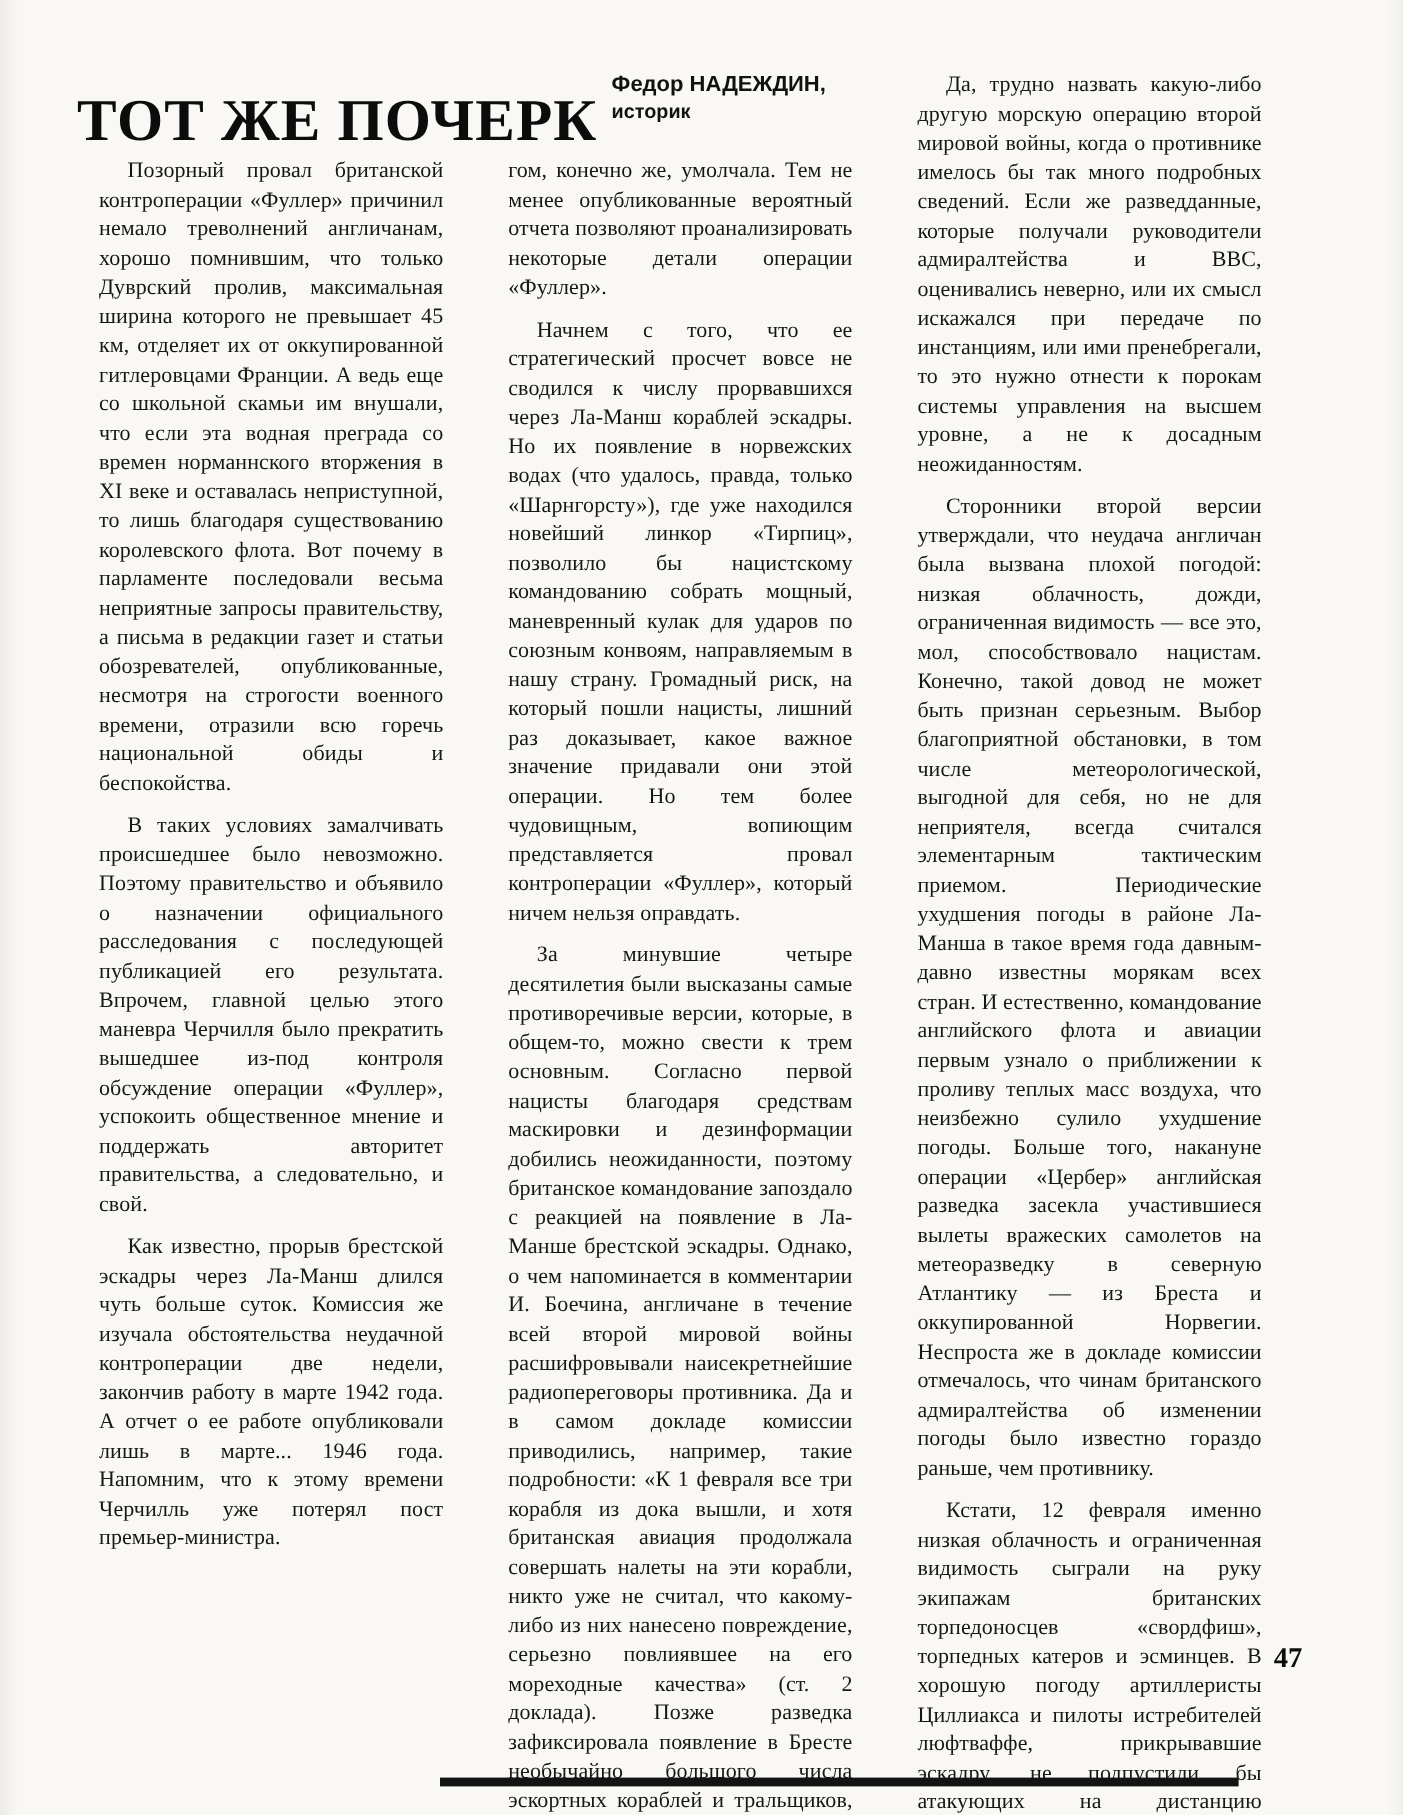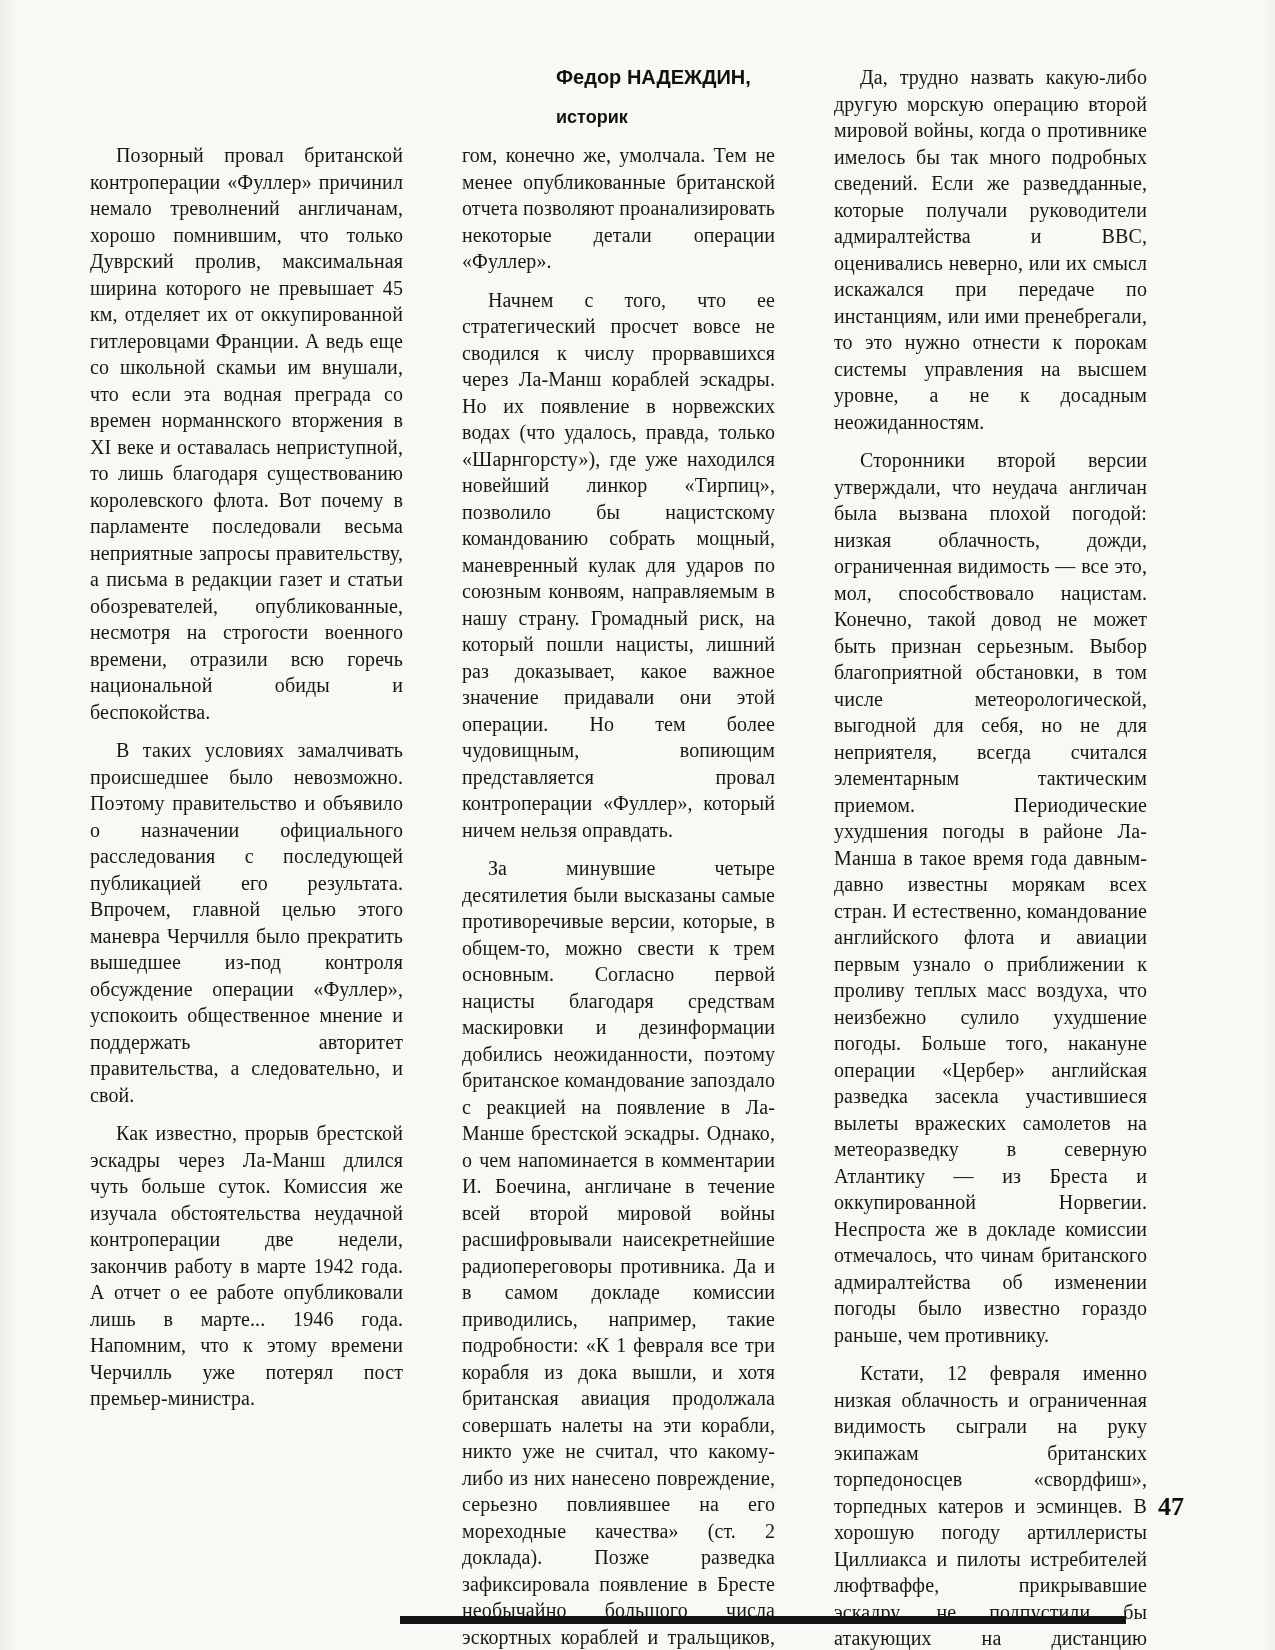--- a/index.html
+++ b/index.html
@@ -40,21 +40,21 @@
   .byline {
     position: absolute;
     left: 556px;
     top: 66px;
     font-family: "Liberation Sans", sans-serif;
     font-weight: bold;
     color: #111;
     line-height: 1.15;
   }
   .byline .name { font-size: 20px; display: block; }
-  .byline .role { font-size: 18px; display: block; margin-top: 18px; }
+  .byline .role { font-size: 18px; display: block; margin-top: 2px; }
 
   .col {
     position: absolute;
     width: 337px;
     font-size: 20px;
     line-height: 26.5px;
     text-align: justify;
     letter-spacing: 0.1px;
   }
   .col-1 { left: 78px;  top: 130px; }
@@ -81,35 +81,36 @@
     width: 726px;
     height: 8px;
     background: #141414;
   }
 </style>
 </head>
 <body>
 
 <div class="page">
 
+  <h1 class="title">ТОТ ЖЕ ПОЧЕРК</h1>
 
   <div class="byline">
     <span class="name">Федор НАДЕЖДИН,</span>
     <span class="role">историк</span>
   </div>
 
   <div class="col col-1">
     <p class="indent">Позорный провал британской контроперации «Фуллер» причинил немало треволнений англичанам, хорошо помнившим, что только Дуврский пролив, максимальная ширина которого не превышает 45 км, отделяет их от оккупированной гитлеровцами Франции. А ведь еще со школьной скамьи им внушали, что если эта водная преграда со времен норманнского вторжения в XI веке и оставалась неприступной, то лишь благодаря существованию королевского флота. Вот почему в парламенте последовали весьма неприятные запросы правительству, а письма в редакции газет и статьи обозревателей, опубликованные, несмотря на строгости военного времени, отразили всю горечь национальной обиды и беспокойства.</p>
     <p class="indent">В таких условиях замалчивать происшедшее было невозможно. Поэтому правительство и объявило о назначении официального расследования с последующей публикацией его результата. Впрочем, главной целью этого маневра Черчилля было прекратить вышедшее из-под контроля обсуждение операции «Фуллер», успокоить общественное мнение и поддержать авторитет правительства, а следовательно, и свой.</p>
     <p class="indent">Как известно, прорыв брестской эскадры через Ла-Манш длился чуть больше суток. Комиссия же изучала обстоятельства неудачной контроперации две недели, закончив работу в марте 1942 года. А отчет о ее работе опубликовали лишь в марте... 1946 года. Напомним, что к этому времени Черчилль уже потерял пост премьер-министра.</p>
 
   </div>
 
   <div class="col col-2">
-    <p>гом, конечно же, умолчала. Тем не менее опубликованные британской отчета позволяют проанализировать некоторые детали операции «Фуллер».</p>
+    <p>гом, конечно же, умолчала. Тем не менее опубликованные вероятный отчета позволяют проанализировать некоторые детали операции «Фуллер».</p>
     <p class="indent">Начнем с того, что ее стратегический просчет вовсе не сводился к числу прорвавшихся через Ла-Манш кораблей эскадры. Но их появление в норвежских водах (что удалось, правда, только «Шарнгорсту»), где уже находился новейший линкор «Тирпиц», позволило бы нацистскому командованию собрать мощный, маневренный кулак для ударов по союзным конвоям, направляемым в нашу страну. Громадный риск, на который пошли нацисты, лишний раз доказывает, какое важное значение придавали они этой операции. Но тем более чудовищным, вопиющим представляется провал контроперации «Фуллер», который ничем нельзя оправдать.</p>
     <p class="indent">За минувшие четыре десятилетия были высказаны самые противоречивые версии, которые, в общем-то, можно свести к трем основным. Согласно первой нацисты благодаря средствам маскировки и дезинформации добились неожиданности, поэтому британское командование запоздало с реакцией на появление в Ла-Манше брестской эскадры. Однако, о чем напоминается в комментарии И. Боечина, англичане в течение всей второй мировой войны расшифровывали наисекретнейшие радиопереговоры противника. Да и в самом докладе комиссии приводились, например, такие подробности: «К 1 февраля все три корабля из дока вышли, и хотя британская авиация продолжала совершать налеты на эти корабли, никто уже не считал, что какому-либо из них нанесено повреждение, серьезно повлиявшее на его мореходные качества» (ст. 2 доклада). Позже разведка зафиксировала появление в Бресте необычайно большого числа эскортных кораблей и тральщиков, усиление активности истребительной авиации противника на трассе будущего перехода. Уже 8 февраля командующий береговой авиацией издал оперативную директиву, указывая вероятный срок германской операции: «В любое время, начиная со вторника 10 февраля» (приложение 6 к докладу).</p>
   </div>
 
   <div class="col col-3">
     <p class="indent">Да, трудно назвать какую-либо другую морскую операцию второй мировой войны, когда о противнике имелось бы так много подробных сведений. Если же разведданные, которые получали руководители адмиралтейства и ВВС, оценивались неверно, или их смысл искажался при передаче по инстанциям, или ими пренебрегали, то это нужно отнести к порокам системы управления на высшем уровне, а не к досадным неожиданностям.</p>
     <p class="indent">Сторонники второй версии утверждали, что неудача англичан была вызвана плохой погодой: низкая облачность, дожди, ограниченная видимость — все это, мол, способствовало нацистам. Конечно, такой довод не может быть признан серьезным. Выбор благоприятной обстановки, в том числе метеорологической, выгодной для себя, но не для неприятеля, всегда считался элементарным тактическим приемом. Периодические ухудшения погоды в районе Ла-Манша в такое время года давным-давно известны морякам всех стран. И естественно, командование английского флота и авиации первым узнало о приближении к проливу теплых масс воздуха, что неизбежно сулило ухудшение погоды. Больше того, накануне операции «Цербер» английская разведка засекла участившиеся вылеты вражеских самолетов на метеоразведку в северную Атлантику — из Бреста и оккупированной Норвегии. Неспроста же в докладе комиссии отмечалось, что чинам британского адмиралтейства об изменении погоды было известно гораздо раньше, чем противнику.</p>
     <p class="indent">Кстати, 12 февраля именно низкая облачность и ограниченная видимость сыграли на руку экипажам британских торпедоносцев «свордфиш», торпедных катеров и эсминцев. В хорошую погоду артиллеристы Циллиакса и пилоты истребителей люфтваффе, прикрывавшие эскадру, не подпустили бы атакующих на дистанцию прицельного торпедного выстрела. А в том, что британские торпеды не попали в цель, погода отнюдь не виновата...</p>
     <p class="indent">Кроме того, плохая видимость помогла английским морякам совершить отход после атак с минимальными потерями. Любопытно, что члены комиссии сочли выход эсминцев из-под обстрела «почти что чудом»» (ст. 122 доклада). Не составили исключения и торпедные катера. В официальном отчете</p>
   </div>

